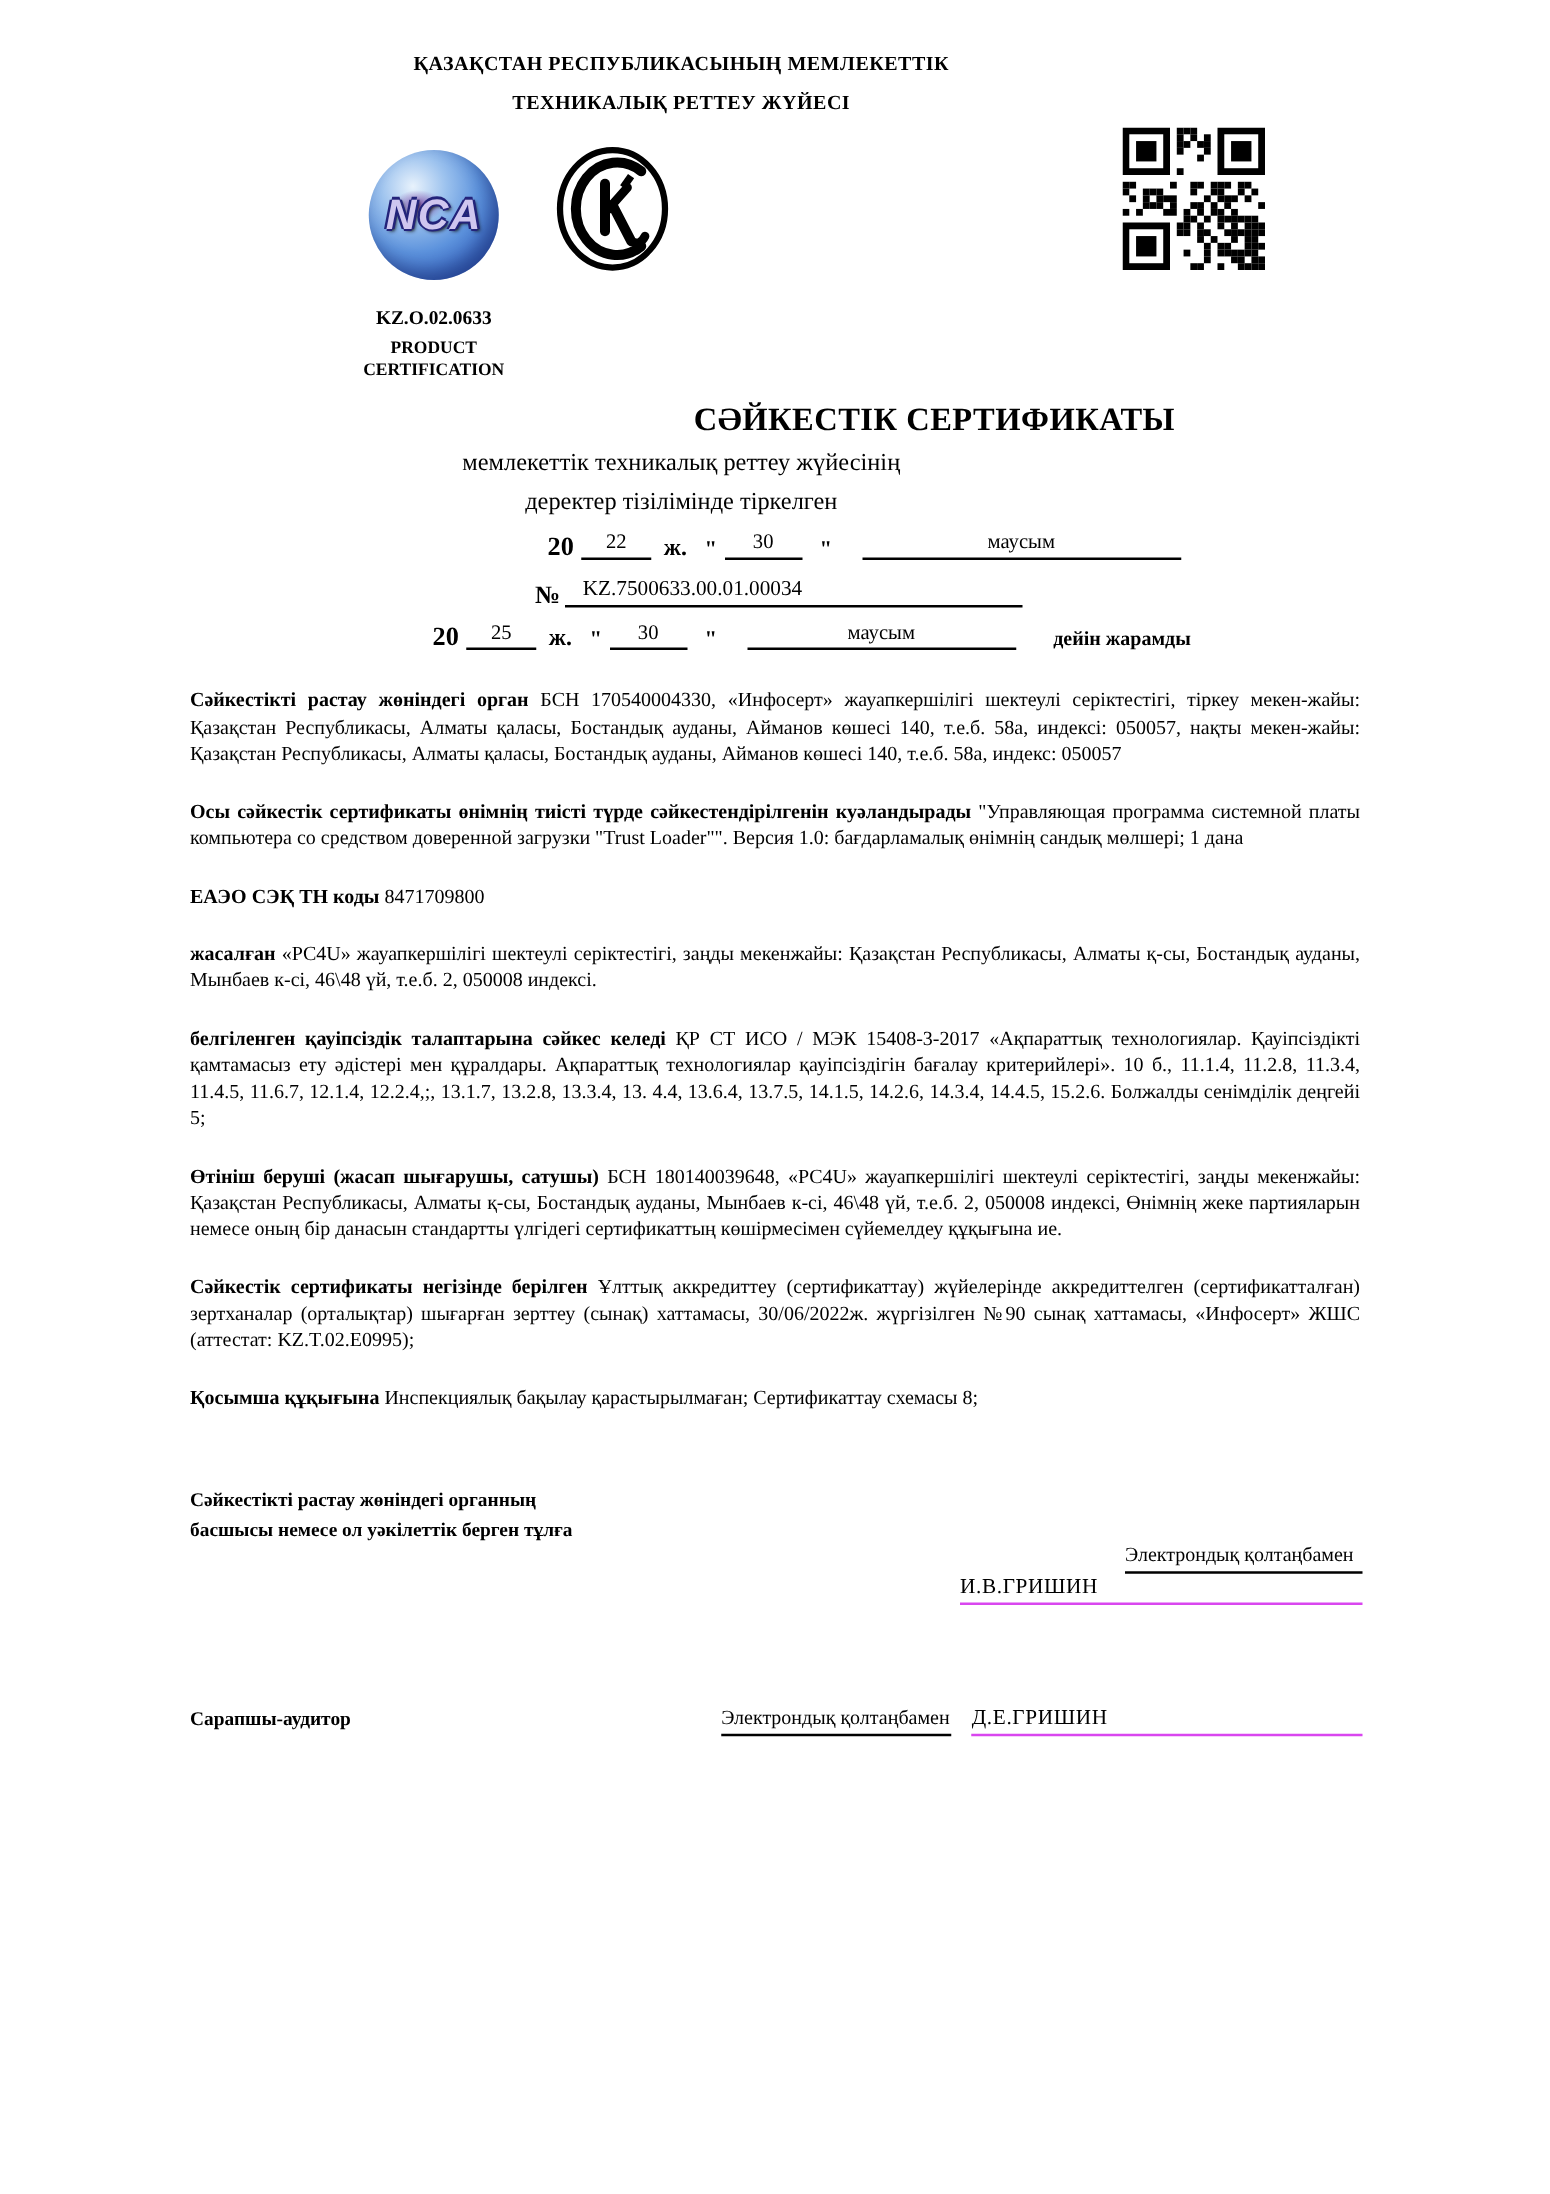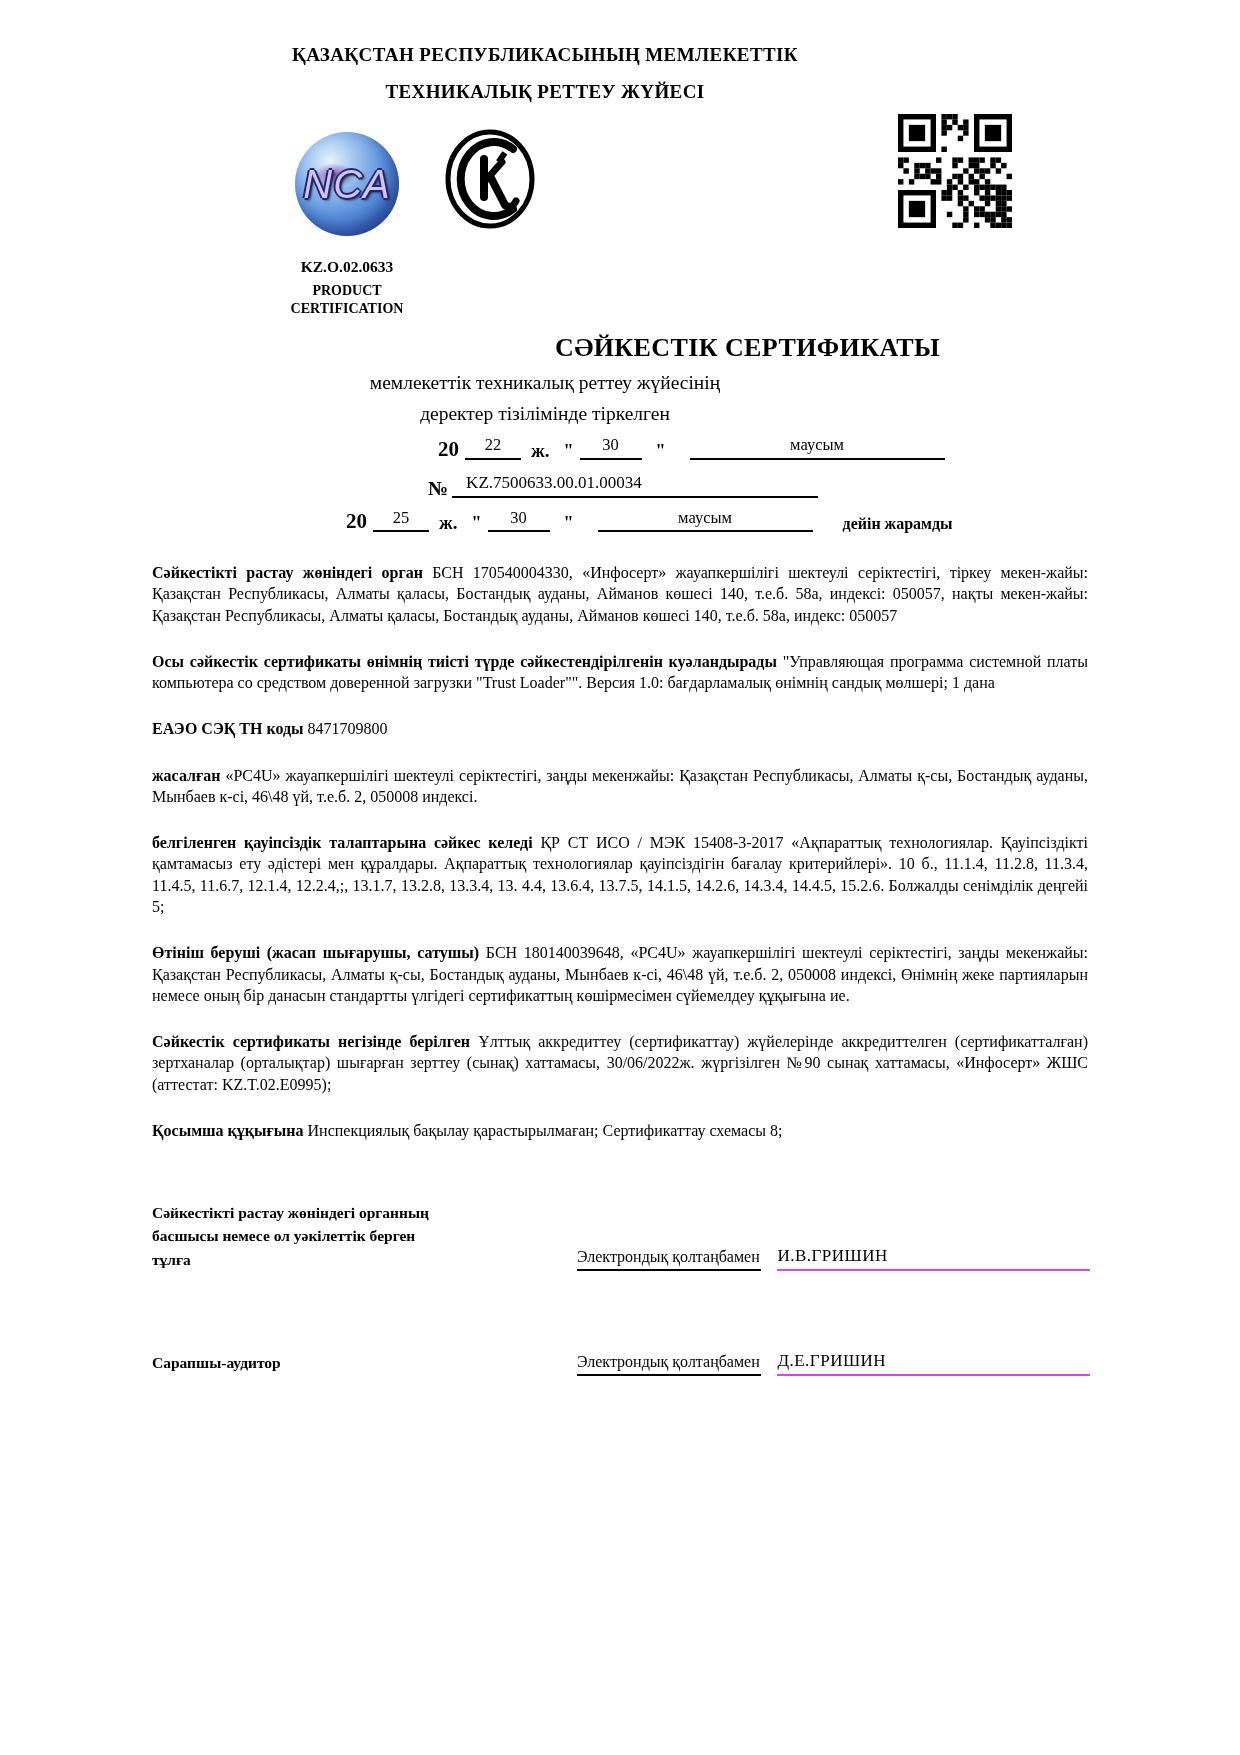--- a/index.html
+++ b/index.html
@@ -2,31 +2,31 @@
 <html><head>
 <meta charset="utf-8">
 <style>
   html,body{margin:0;padding:0;background:#ffffff;}
   .page{
     position:relative;width:1240px;height:1755px;background:#fff;
     font-family:"Liberation Serif","DejaVu Serif",serif;color:#000;overflow:hidden;
   }
   
   .hdr{padding-top:36px;margin-left:150px;width:790px;text-align:center;
-       font-weight:bold;font-size:19px;line-height:1.95;letter-spacing:.4px;}
+       font-weight:bold;font-size:16px;line-height:1.95;letter-spacing:.4px;}
   
   .logo-row{position:relative;margin-left:150px;width:940px;height:128px;margin-top:12px;}
   .globe{position:absolute;left:145px;top:10px;width:104px;height:104px;border-radius:50%;
          background:radial-gradient(circle at 34% 28%, #e8f2fc 0%, #9cc2ee 26%, #5d93dd 52%, #3b6cc8 76%, #2a4aa0 100%);
          display:flex;align-items:center;justify-content:center;overflow:hidden;
          box-shadow:inset -6px -8px 14px rgba(20,30,90,.45);}
   .globe::after{content:"";position:absolute;left:18%;top:30%;width:40%;height:24%;
          background:radial-gradient(ellipse, rgba(120,60,160,.85), rgba(120,60,160,0) 70%);border-radius:50%;}
   .globe-letters{position:relative;z-index:2;font-family:"Liberation Sans",sans-serif;
-         font-weight:normal;font-style:italic;font-size:40px;letter-spacing:1px;color:#cfc6ef;
+         font-weight:bold;font-style:italic;font-size:34px;letter-spacing:1px;color:#cfc6ef;
          text-shadow:-2px 0 0 #23237a,2px 0 0 #23237a,0 -2px 0 #23237a,0 2px 0 #23237a,2px 2px 3px #111;}
   .kzmark{position:absolute;left:294px;top:6px;}
   .qr{position:absolute;left:748px;top:-8px;}
   
   .nca-code{margin-left:282px;width:130px;text-align:center;font-weight:bold;font-size:15.5px;margin-top:8px;}
   .nca-cap{margin-left:282px;width:130px;text-align:center;font-weight:bold;font-size:14px;line-height:1.25;margin-top:6px;}
   
   .title{margin-left:150px;width:790px;text-align:right;font-weight:bold;font-size:26px;margin-top:16px;letter-spacing:.4px;}
   .subtitle{margin-left:150px;width:790px;text-align:center;font-size:19.5px;margin-top:9px;}
   
@@ -41,21 +41,21 @@
   .mslot2{border-bottom:2px solid #000;width:215px;text-align:center;padding-bottom:4px;margin-left:22px;line-height:1;}
   .until{font-weight:bold;font-size:16px;margin-left:30px;line-height:1;}
   .num-line{display:flex;align-items:flex-end;margin-left:428px;margin-top:14px;}
   .num-sym{font-weight:bold;font-size:20px;line-height:1;}
   .num-val{border-bottom:2px solid #000;width:352px;text-align:left;padding:0 0 5px 14px;font-size:17px;line-height:1;margin-left:4px;}
   
   .body-text{margin:30px 152px 0 152px;}
   .para{font-size:16px;line-height:1.33;text-align:justify;margin-bottom:25px;}
   .para b{font-weight:bold;}
   
-  .sig-row{display:flex;margin:60px 150px 0 152px;}
+  .sig-row{display:flex;margin:60px 150px 0 152px;flex-direction:column;}
   .sig-row2{display:flex;margin:80px 150px 0 152px;}
   .sig-role{width:312px;font-weight:bold;font-size:15.5px;line-height:1.5;}
   .sig-method{align-self:flex-end;width:190px;border-bottom:2px solid #000;margin-left:122px;
               padding-bottom:3px;font-size:16px;white-space:nowrap;}
   .sig-name{align-self:flex-end;width:322px;border-bottom:2px solid #d946ef;margin-left:16px;
             padding-bottom:3px;font-size:17px;letter-spacing:.5px;}
 </style>
 </head>
 <body>
 

